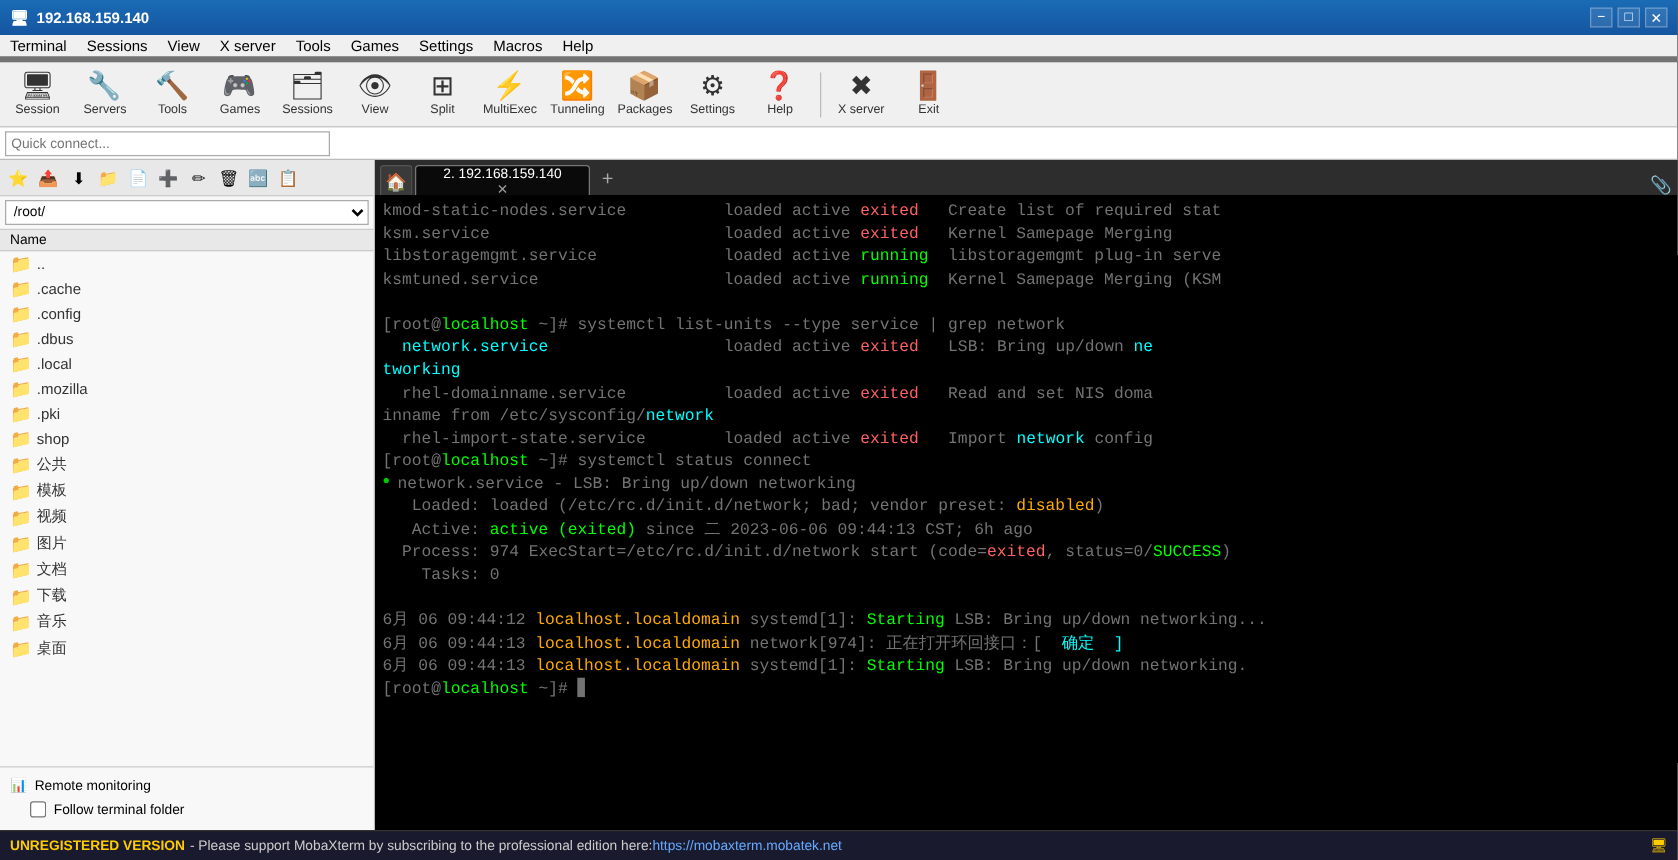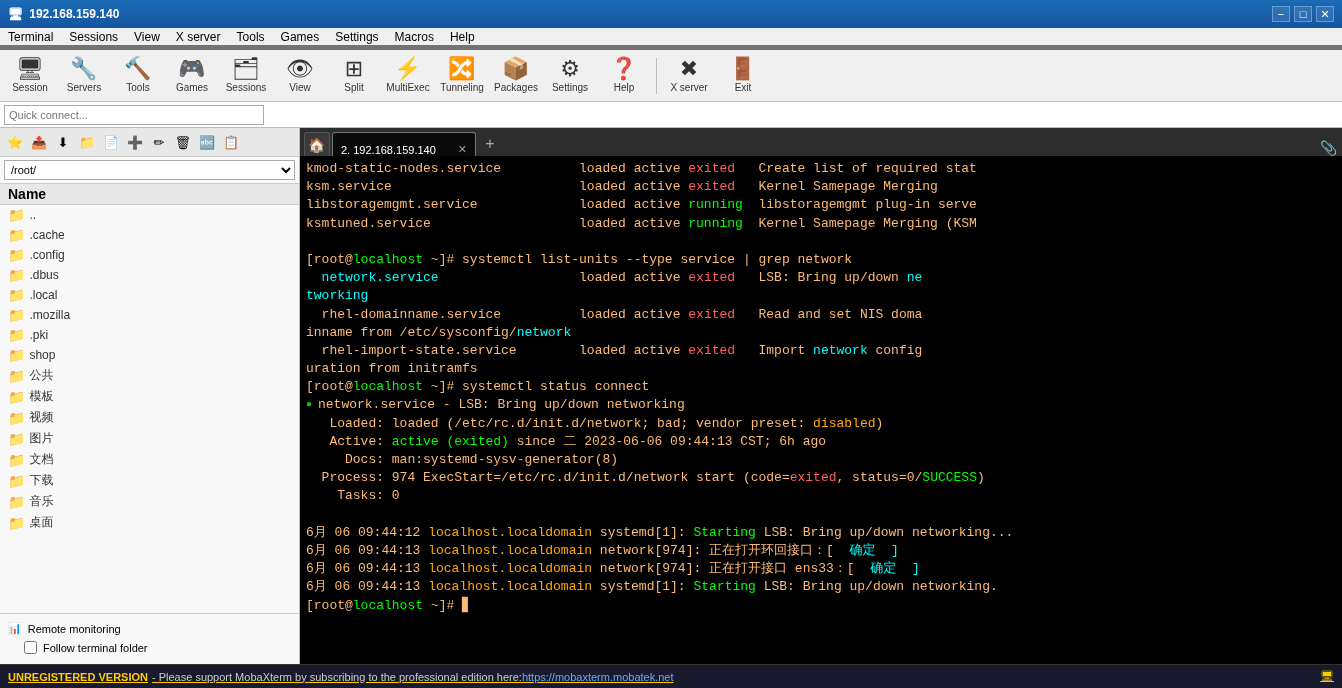--- a/index.html
+++ b/index.html
@@ -103,21 +103,21 @@
     }
     #path-bar {
       display: flex; align-items: flex-end; padding: 3px 4px; border-bottom: 1px solid #ccc;
     }
     #path-bar select {
       width: 100%; height: 20px; border: 1px solid #aaa; font-size: 11px;
       background: white; padding: 0 2px;
     }
     #file-list-header {
       display: flex; align-items: center; padding: 2px 8px;
-      background: #e8e8e8; border-bottom: 1px solid #ccc; font-size: 14px; font-weight: bold;
+      background: #e8e8e8; border-bottom: 1px solid #ccc; font-size: 11px; font-weight: normal;
     }
     #file-list {
       flex: 1; overflow-y: auto; overflow-x: hidden;
     }
     .file-item {
       display: flex; align-items: center; padding: 2px 8px; cursor: pointer;
       font-size: 12px; color: #333; gap: 4px;
     }
     .file-item .file-icon { font-size: 14px; }
     .file-item.folder .file-icon { color: #e8a000; }
@@ -152,61 +152,60 @@
       padding: 0 4px;
       height: 28px;
       gap: 2px;
     }
     .tab-home {
       width: 26px; height: 24px; display: flex; align-items: center; justify-content: center;
       background: #3a3a3a; border: 1px solid #555; border-bottom: none; cursor: pointer;
       font-size: 14px; color: #ccc; border-radius: 3px 3px 0 0;
     }
     .tab-item {
-      display: flex; align-items: flex-end; padding: 0 8px; height: 24px;
+      display: flex; align-items: center; padding: 0 8px; height: 24px;
       background: #1a1a1a; border: 1px solid #555; border-bottom: none; cursor: pointer;
-      font-size: 11px; color: #ccc; border-radius: 3px 3px 0 0; gap: 22px; min-width: 140px;
+      font-size: 11px; color: #ccc; border-radius: 3px 3px 0 0; gap: 0; min-width: 140px; flex-direction: column;
     }
     .tab-item.active { background: #0a0a0a; color: white; border-color: #777; }
     .tab-close { font-size: 11px; color: #999; }
     .tab-add { width: 24px; height: 24px; display: flex; align-items: center; justify-content: center;
       color: #aaa; font-size: 16px; cursor: pointer; }
     .tab-right-icon { margin-left: auto; color: #aaa; font-size: 14px; }
 
     
     #terminal {
       flex: 1;
       background: #000;
       color: #ccc;
       font-family: 'Courier New', Consolas, monospace;
       font-size: 13px;
       padding: 4px 6px;
       overflow-y: auto;
       overflow-x: hidden;
       line-height: 1.4;
     }
     #terminal .line { white-space: pre-wrap; word-break: break-all; }
-    .c-white { color: #fdba74; }
+    .c-white { color: #737373; }
     .c-green { color: #00ff00; }
     .c-red { color: #ff6060; }
     .c-cyan { color: #00ffff; }
     .c-orange { color: #ffaa00; }
     .c-dot-green { color: #00cc00; font-size: 10px; vertical-align: middle; }
 
     
     #status-bar {
       background: #1a1a2e;
       color: #ffcc00;
       height: 24px;
       display: flex;
       align-items: center;
       padding: 0 8px;
       font-size: 11px;
       border-top: 1px solid #333;
-      text-decoration: underline;
     }
     #status-bar .status-text { color: #ffcc00; font-weight: bold; }
     #status-bar .status-msg { color: #cccccc; margin-left: 4px; }
     #status-bar .status-link { color: #66aaff; }
     #status-bar .status-right { margin-left: auto; }
 
     
     ::-webkit-scrollbar { width: 10px; height: 10px; }
     ::-webkit-scrollbar-track { background: #2a2a2a; }
     ::-webkit-scrollbar-thumb { background: #555; border-radius: 3px; }
@@ -428,32 +427,29 @@
         <div class="line"><span class="c-white">ksm.service                        loaded active </span><span class="c-red">exited</span><span class="c-white">   Kernel Samepage Merging</span></div>
         <div class="line"><span class="c-white">libstoragemgmt.service             loaded active </span><span class="c-green">running</span><span class="c-white">  libstoragemgmt plug-in serve</span></div>
         <div class="line"><span class="c-white">ksmtuned.service                   loaded active </span><span class="c-green">running</span><span class="c-white">  Kernel Samepage Merging (KSM</span></div>
         <div class="line">&nbsp;</div>
         <div class="line"><span class="c-white">[root@</span><span class="c-green">localhost</span><span class="c-white"> ~]# systemctl list-units --type service | grep network</span></div>
         <div class="line"><span class="c-white">  </span><span class="c-cyan">network.service</span><span class="c-white">                  loaded active </span><span class="c-red">exited</span><span class="c-white">   LSB: Bring up/down </span><span class="c-cyan">ne</span></div>
         <div class="line"><span class="c-cyan">tworking</span></div>
         <div class="line"><span class="c-white">  rhel-domainname.service          loaded active </span><span class="c-red">exited</span><span class="c-white">   Read and set NIS doma</span></div>
         <div class="line"><span class="c-white">inname from /etc/sysconfig/</span><span class="c-cyan">network</span></div>
         <div class="line"><span class="c-white">  rhel-import-state.service        loaded active </span><span class="c-red">exited</span><span class="c-white">   Import </span><span class="c-cyan">network</span><span class="c-white"> config</span></div>
-        <div class="line"><span class="c-white">uration from initramfs</span></div>
         <div class="line"><span class="c-white">[root@</span><span class="c-green">localhost</span><span class="c-white"> ~]# systemctl status connect</span></div>
         <div class="line"><span class="c-dot-green">● </span><span class="c-white">network.service</span><span class="c-white"> - LSB: Bring up/down networking</span></div>
         <div class="line"><span class="c-white">   Loaded: loaded (/etc/rc.d/init.d/network; bad; vendor preset: </span><span class="c-orange">disabled</span><span class="c-white">)</span></div>
         <div class="line"><span class="c-white">   Active: </span><span class="c-green">active (exited)</span><span class="c-white"> since 二 2023-06-06 09:44:13 CST; 6h ago</span></div>
-        <div class="line"><span class="c-white">     Docs: man:systemd-sysv-generator(8)</span></div>
         <div class="line"><span class="c-white">  Process: 974 ExecStart=/etc/rc.d/init.d/network start (code=</span><span class="c-red">exited</span><span class="c-white">, status=0/</span><span class="c-green">SUCCESS</span><span class="c-white">)</span></div>
         <div class="line"><span class="c-white">    Tasks: 0</span></div>
         <div class="line">&nbsp;</div>
         <div class="line"><span class="c-white">6月 06 09:44:12 </span><span class="c-orange">localhost.localdomain</span><span class="c-white"> systemd[1]: </span><span class="c-green">Starting</span><span class="c-white"> LSB: Bring up/down networking...</span></div>
         <div class="line"><span class="c-white">6月 06 09:44:13 </span><span class="c-orange">localhost.localdomain</span><span class="c-white"> network[974]: 正在打开环回接口：[  </span><span class="c-cyan">确定  ]</span></div>
-        <div class="line"><span class="c-white">6月 06 09:44:13 </span><span class="c-orange">localhost.localdomain</span><span class="c-white"> network[974]: 正在打开接口 ens33：[  </span><span class="c-cyan">确定  ]</span></div>
         <div class="line"><span class="c-white">6月 06 09:44:13 </span><span class="c-orange">localhost.localdomain</span><span class="c-white"> systemd[1]: </span><span class="c-green">Starting</span><span class="c-white"> LSB: Bring up/down networking.</span></div>
         <div class="line"><span class="c-white">[root@</span><span class="c-green">localhost</span><span class="c-white"> ~]# </span><span class="c-white">▊</span></div>
       </div>
   </div>
 
 </div>
 
 <div id="status-bar">
   <span class="status-text">UNREGISTERED VERSION</span>
   <span class="status-msg"> -  Please support MobaXterm by subscribing to the professional edition here: </span>

